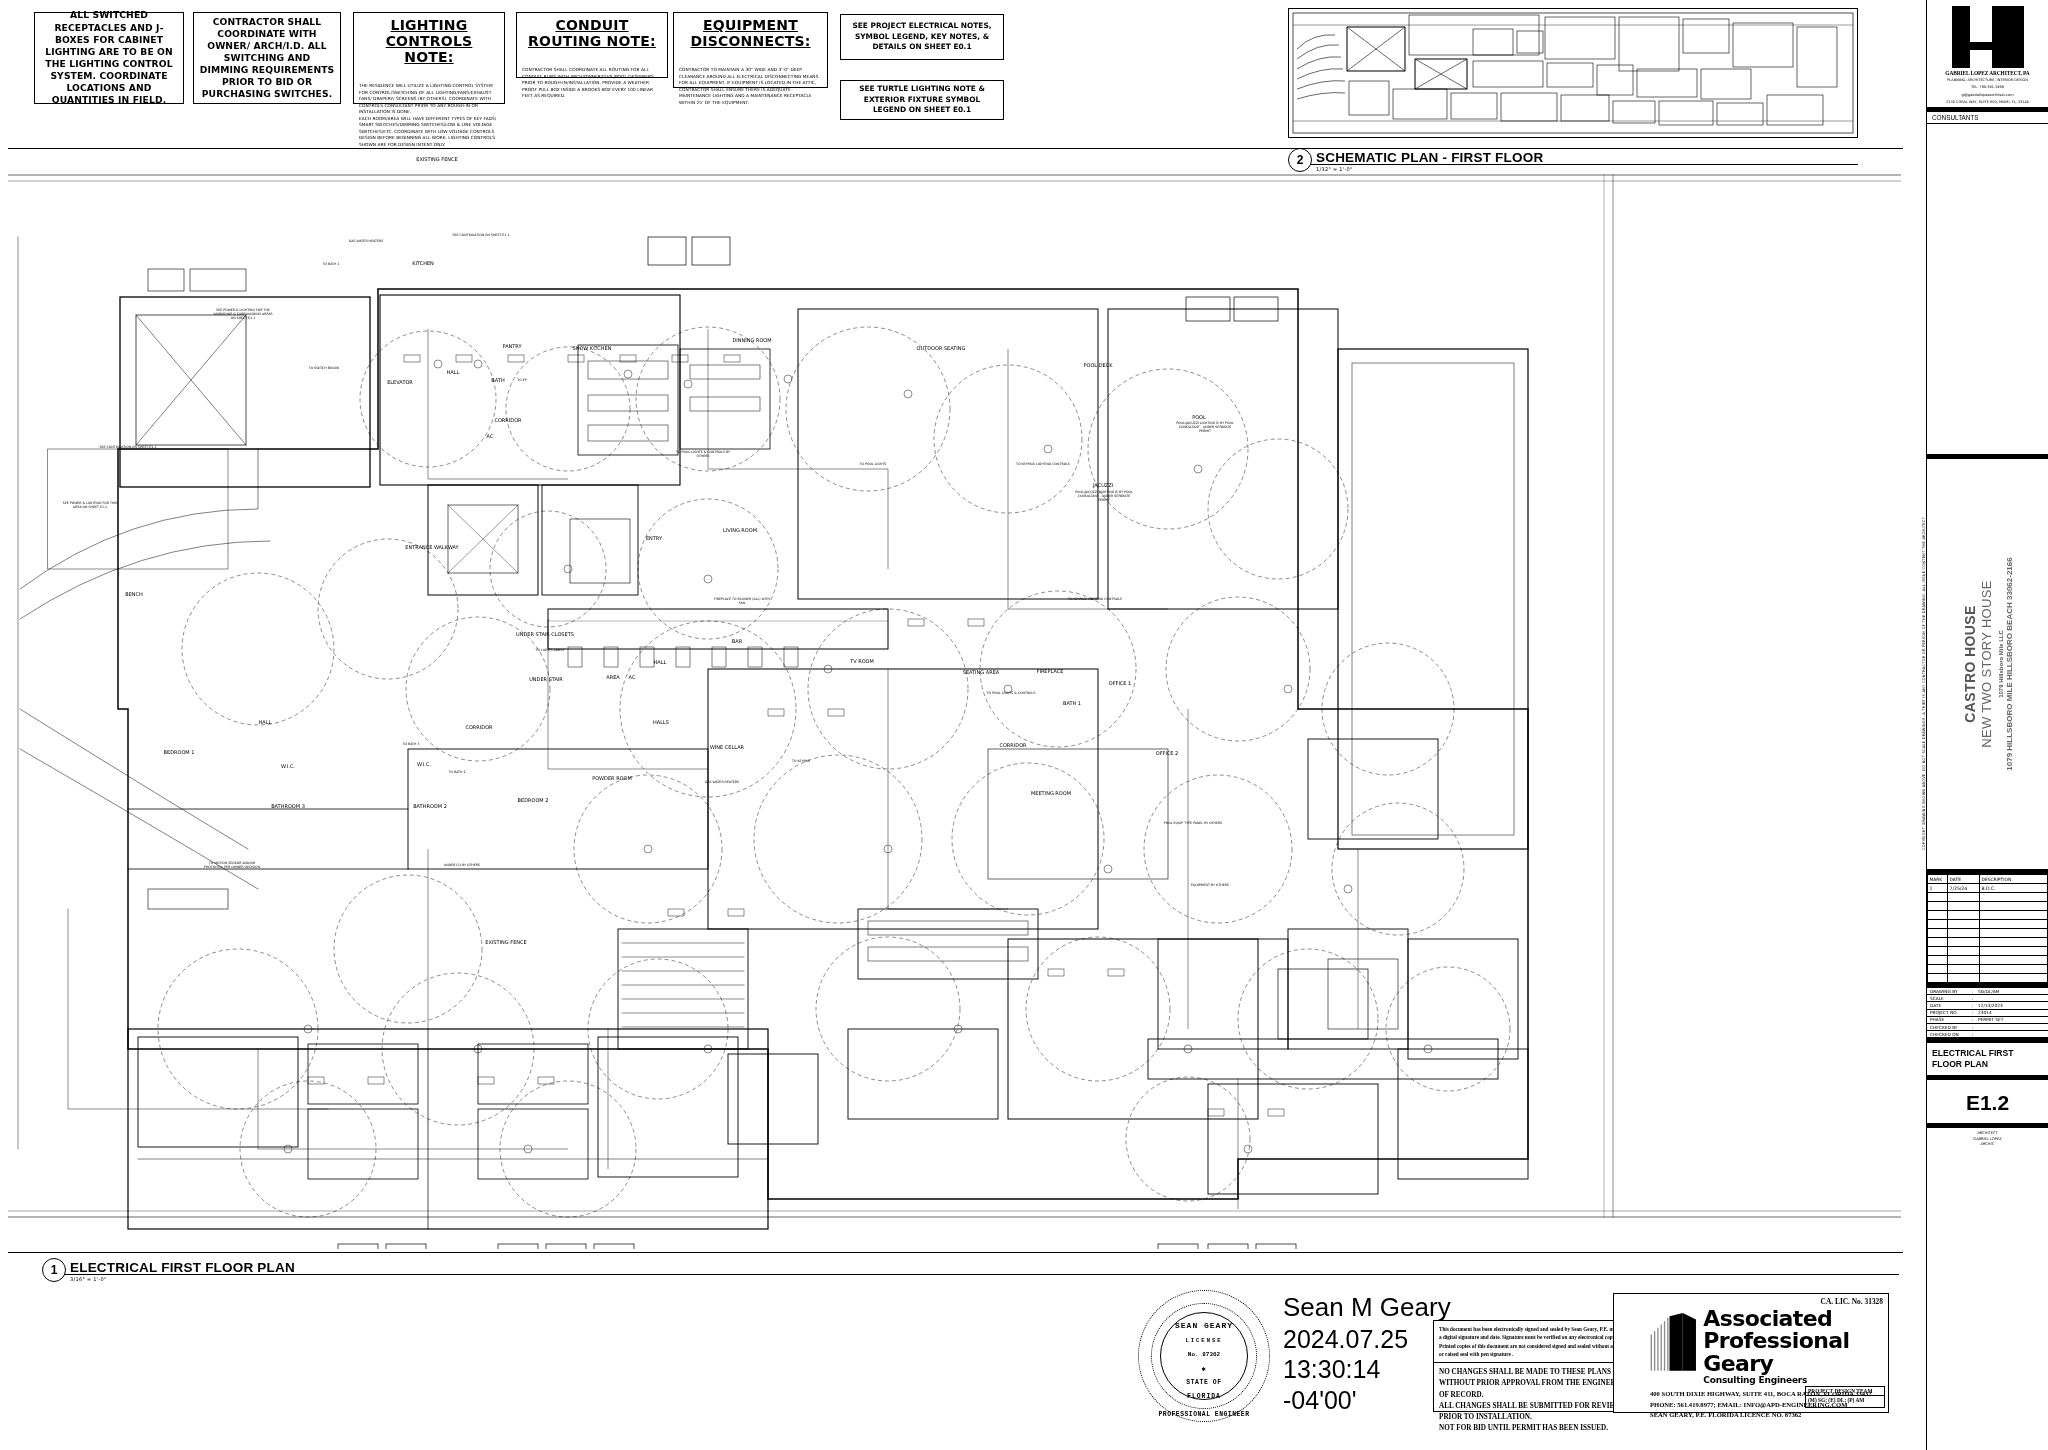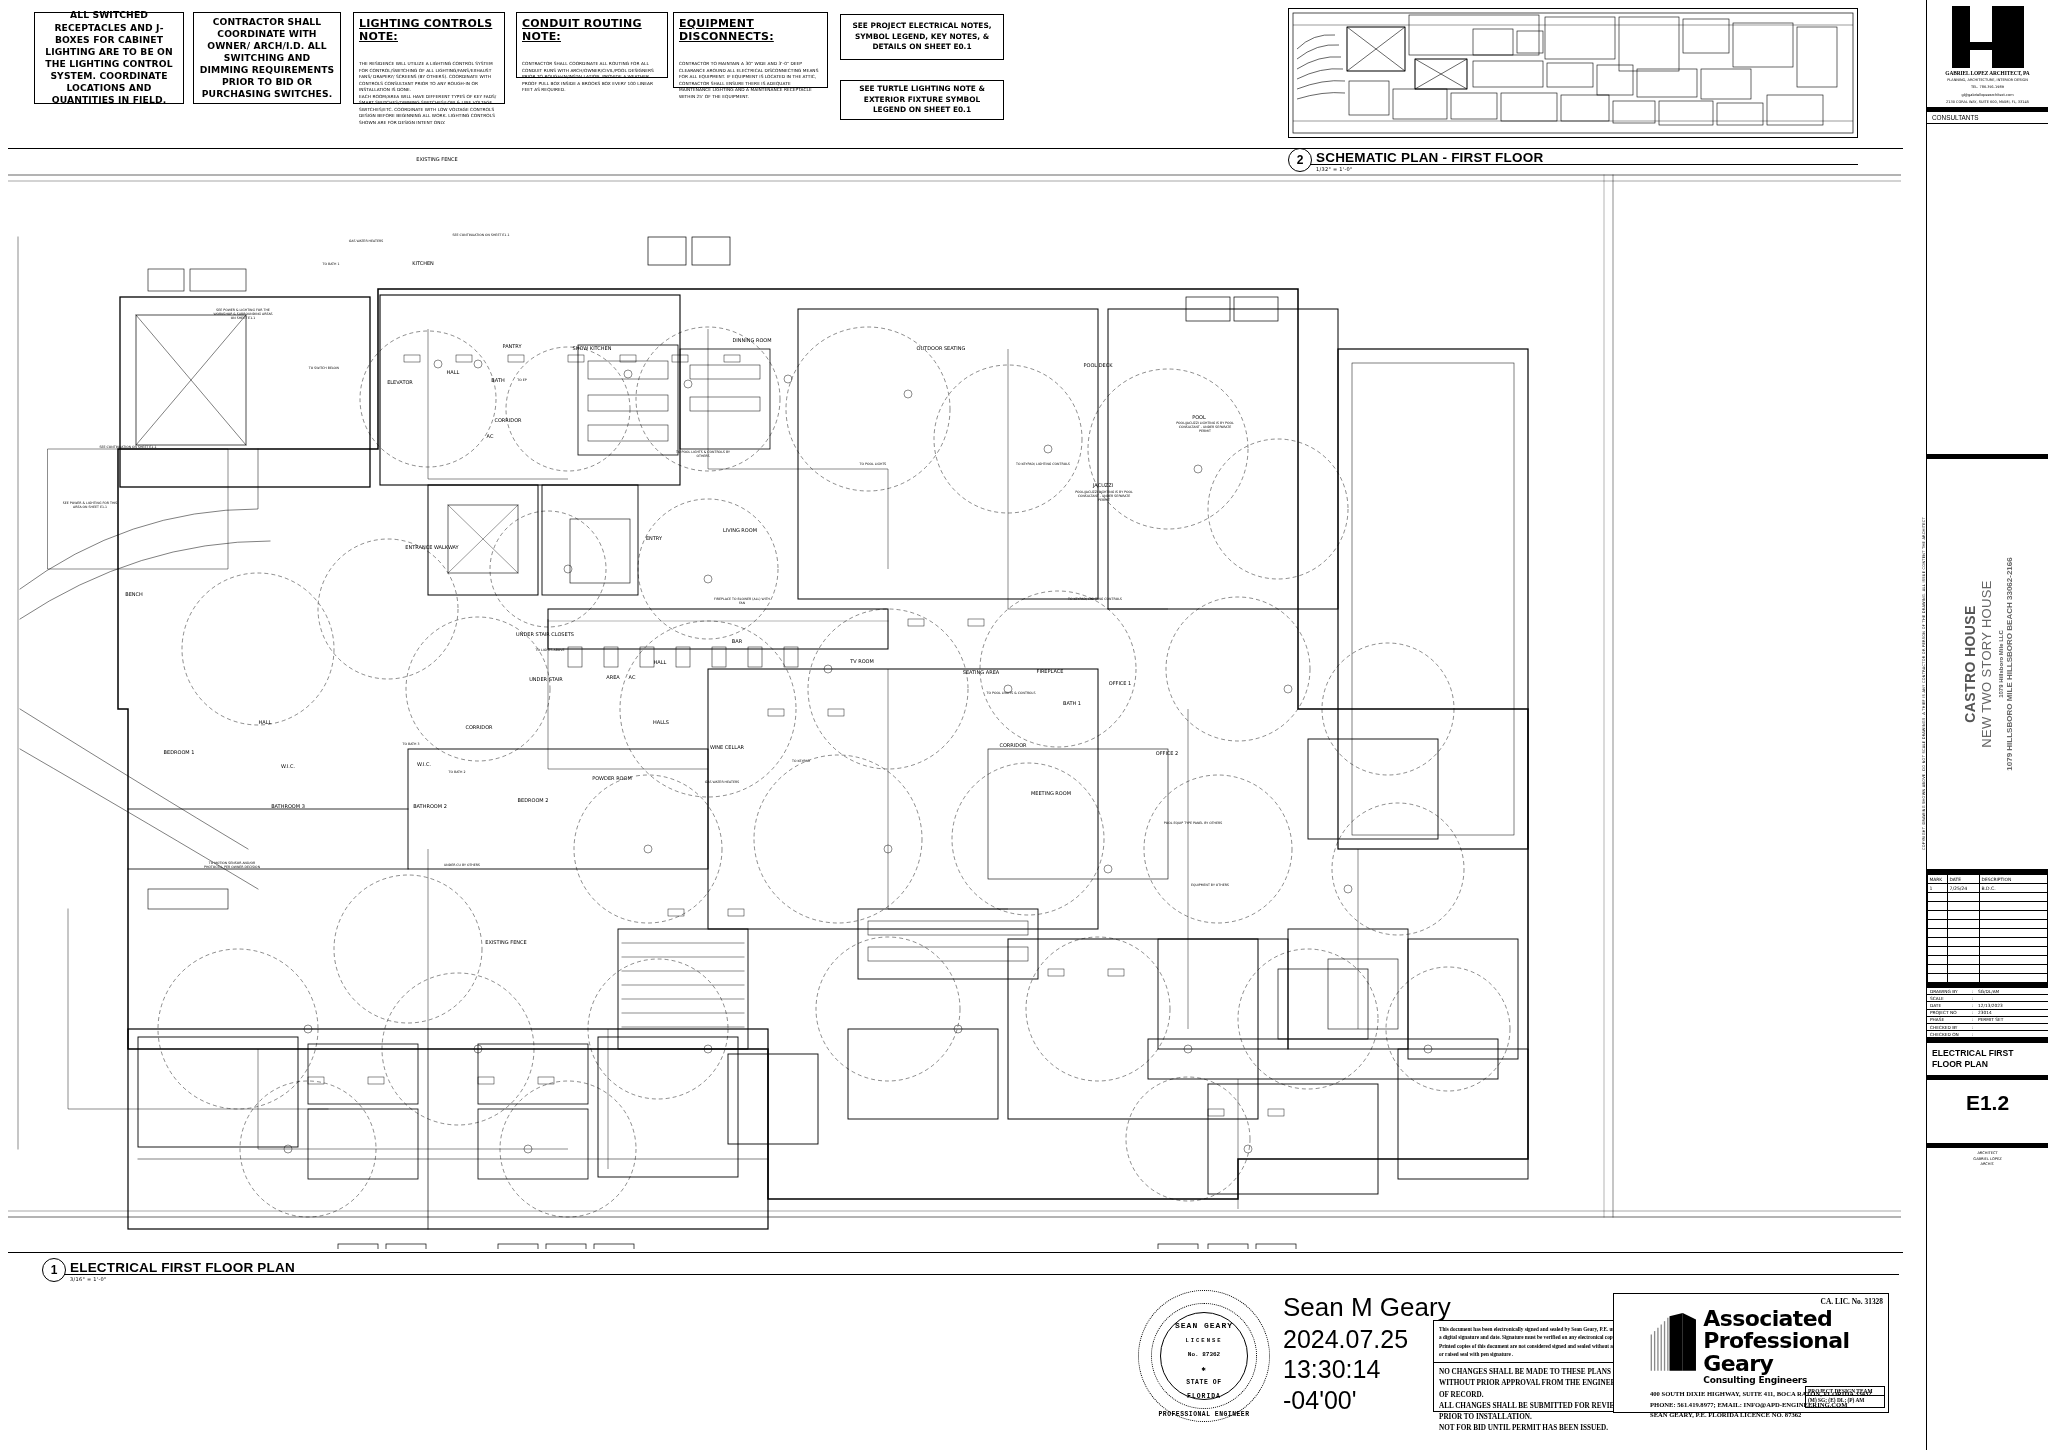--- a/index.html
+++ b/index.html
@@ -3,21 +3,21 @@
 <meta charset="utf-8">
 <style>
   html,body{margin:0;padding:0;background:#fff;}
   body{width:2048px;height:1450px;position:relative;overflow:hidden;
        font-family:"Liberation Sans",sans-serif;color:#000;}
 
   
   .abs{position:absolute;}
   .note-box{position:absolute;border:1.6px solid #000;background:#fff;
             box-sizing:border-box;padding:4px 5px;}
-  .note-box .nb-title{font-weight:bold;text-align:left;font-size:11px;
+  .note-box .nb-title{font-weight:bold;text-align:center;font-size:14px;
             letter-spacing:.2px;text-decoration:underline;margin-bottom:18px;
             font-family:"DejaVu Sans",sans-serif;}
   .note-box .nb-body{font-size:4.3px;line-height:1.52;letter-spacing:.05px;
             font-family:"DejaVu Sans",sans-serif;}
   .note-center{font-size:9.2px;line-height:1.32;text-align:center;font-weight:bold;
             font-family:"DejaVu Sans",sans-serif;letter-spacing:.1px;}
   .note-bold-c{font-size:7.4px;line-height:1.45;text-align:center;font-weight:bold;
             font-family:"DejaVu Sans",sans-serif;}
 
   #plan-frame{position:absolute;left:8px;top:148px;width:1895px;height:1105px;
@@ -53,21 +53,21 @@
   table.rev th{font-size:4.4px;font-weight:normal;}
 
   .info-row{font-size:4.3px;display:flex;border-bottom:.55px solid #000;
       padding:.6px 3px;font-family:"DejaVu Sans",sans-serif;letter-spacing:0;}
   .info-row .k{width:42px;flex:0 0 42px;}
   .info-row .c{width:6px;flex:0 0 6px;}
   .info-row .v{flex:1;}
 
   .sheet-title{font-size:8.6px;font-weight:bold;text-align:left;padding:5px 5px;
       line-height:1.28;font-family:"Liberation Sans",sans-serif;}
-  .sheet-no{font-size:21px;font-weight:bold;text-align:center;padding:11px 0 28px;
+  .sheet-no{font-size:21px;font-weight:bold;text-align:center;padding:11px 0 8px;
       font-family:"Liberation Sans",sans-serif;}
   .arch-foot{font-size:3.6px;text-align:center;line-height:1.5;padding:3px 2px;
       font-family:"DejaVu Sans",sans-serif;}
 
   
   .copyright{position:absolute;right:126px;top:330px;width:520px;
       transform:rotate(-90deg);transform-origin:right top;font-size:3.6px;
       letter-spacing:.25px;white-space:nowrap;color:#000;
       font-family:"DejaVu Sans",sans-serif;}
 

